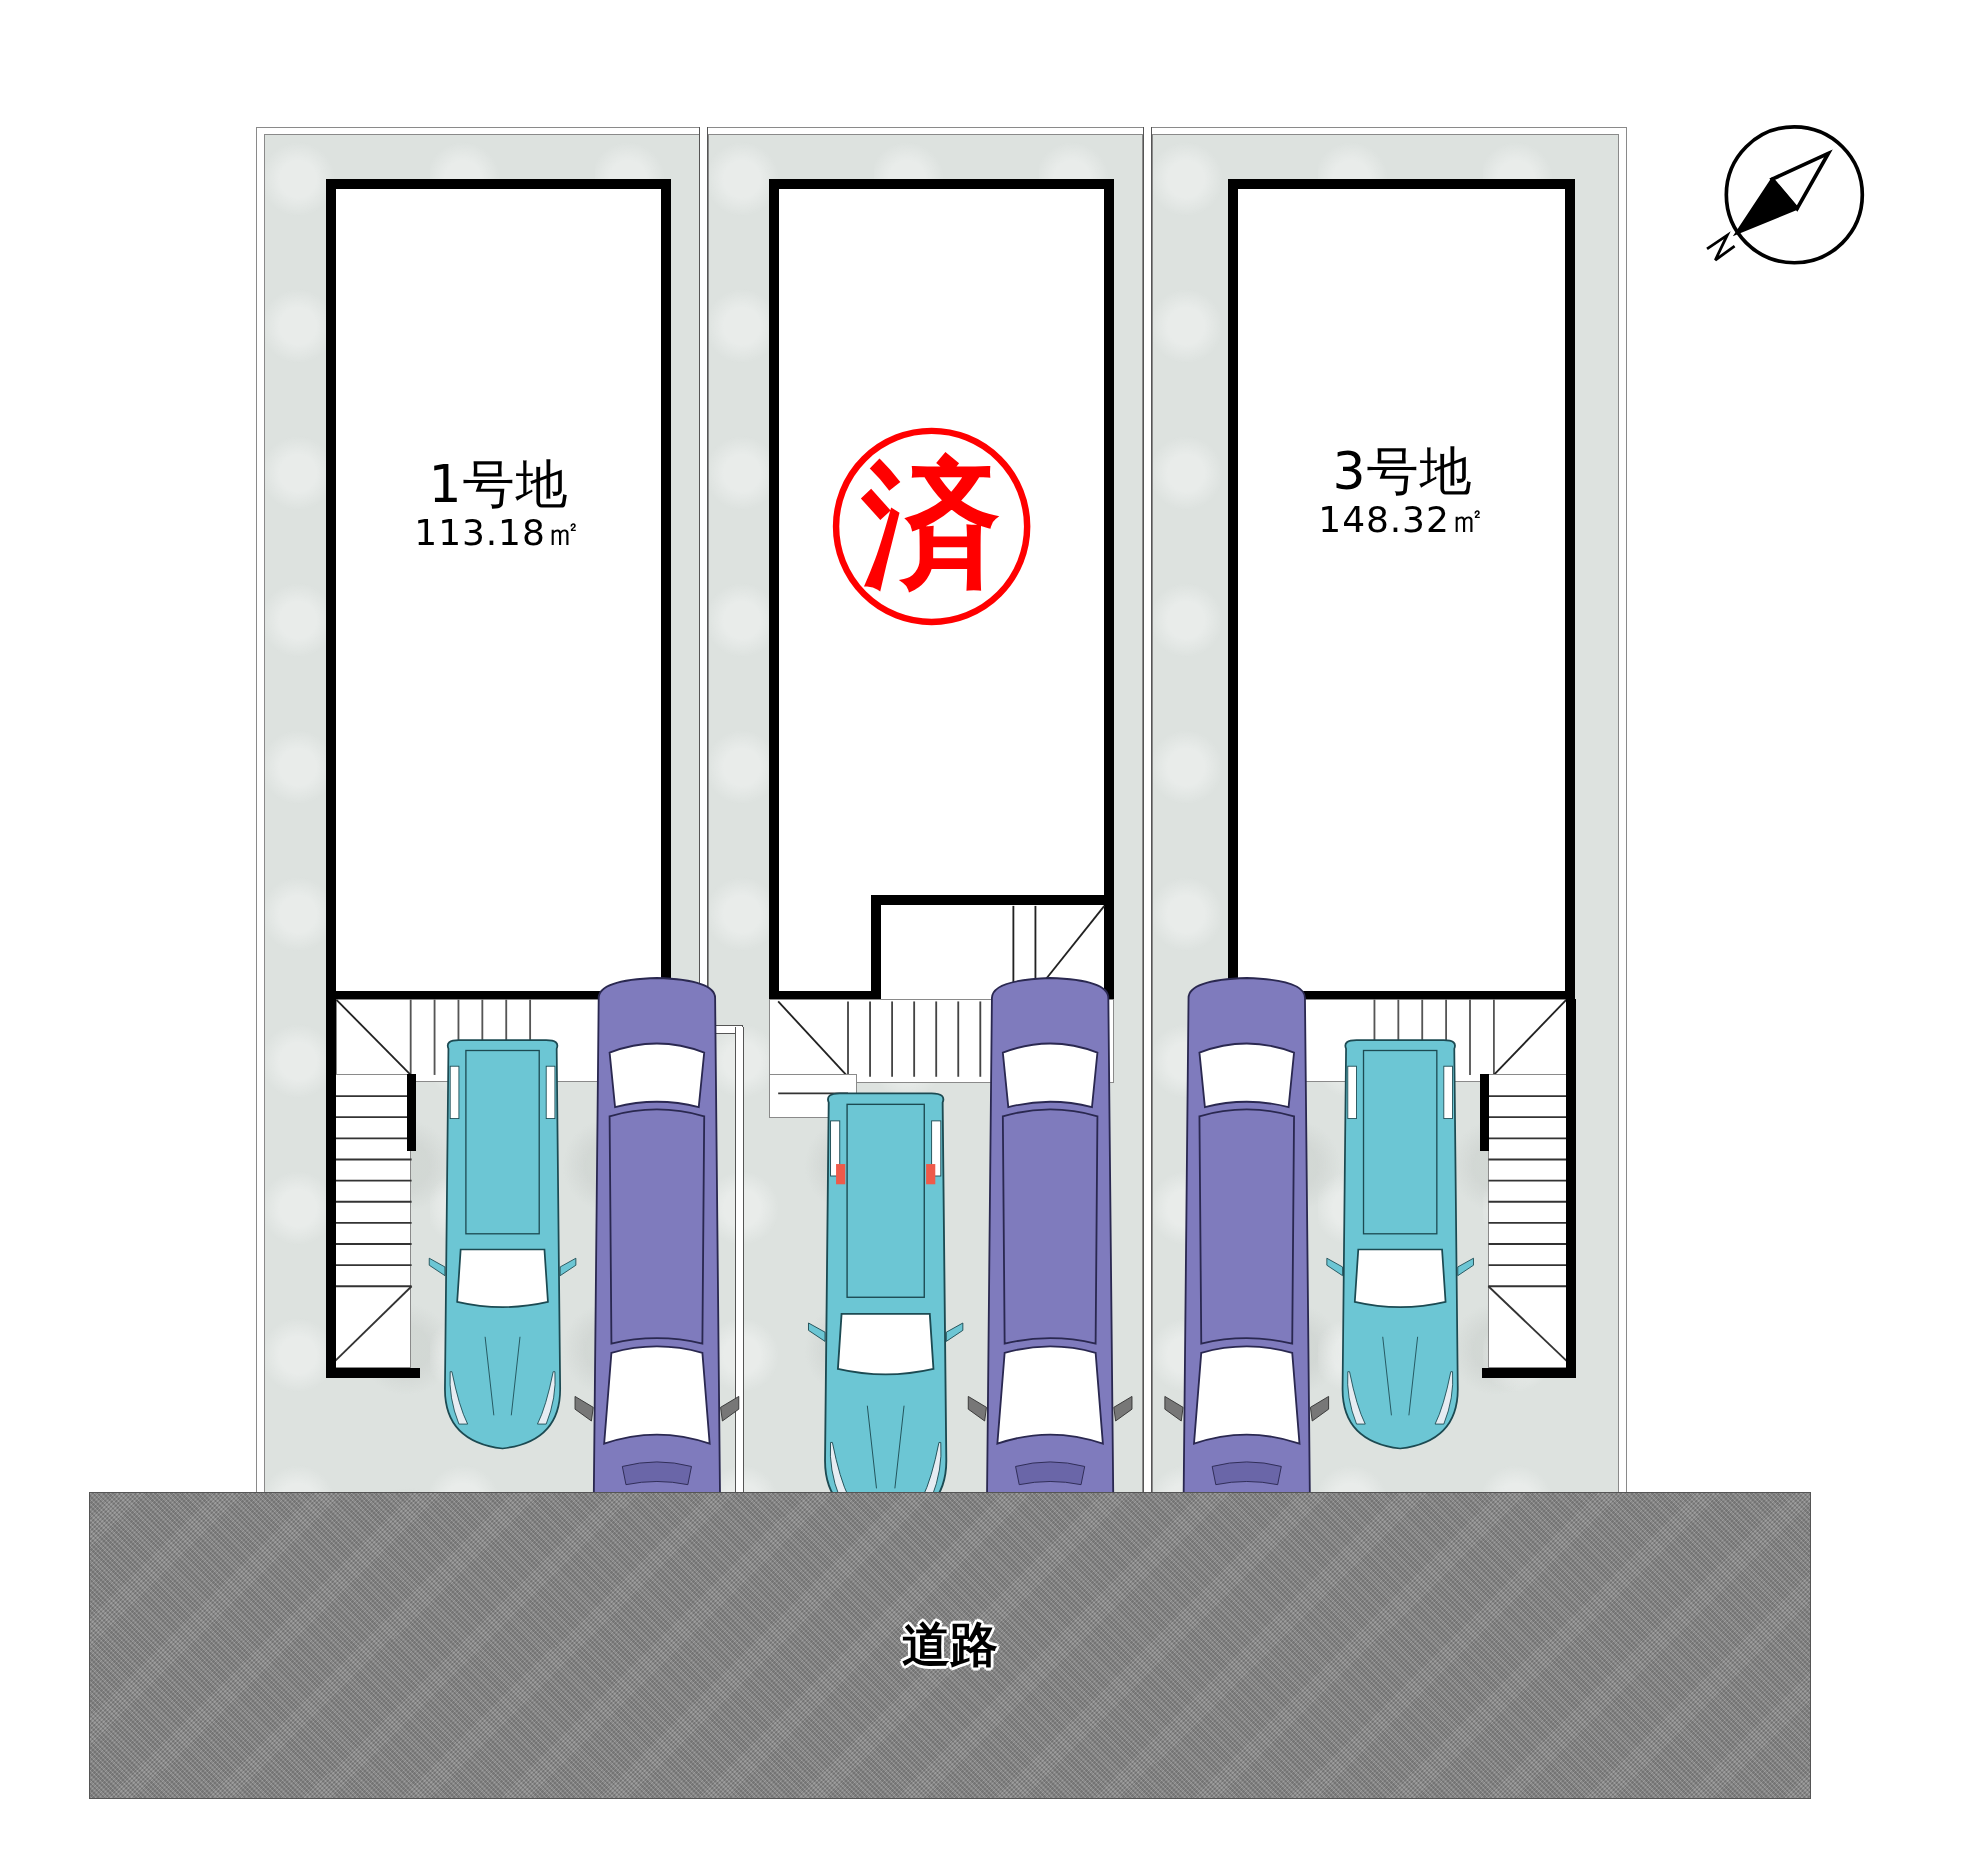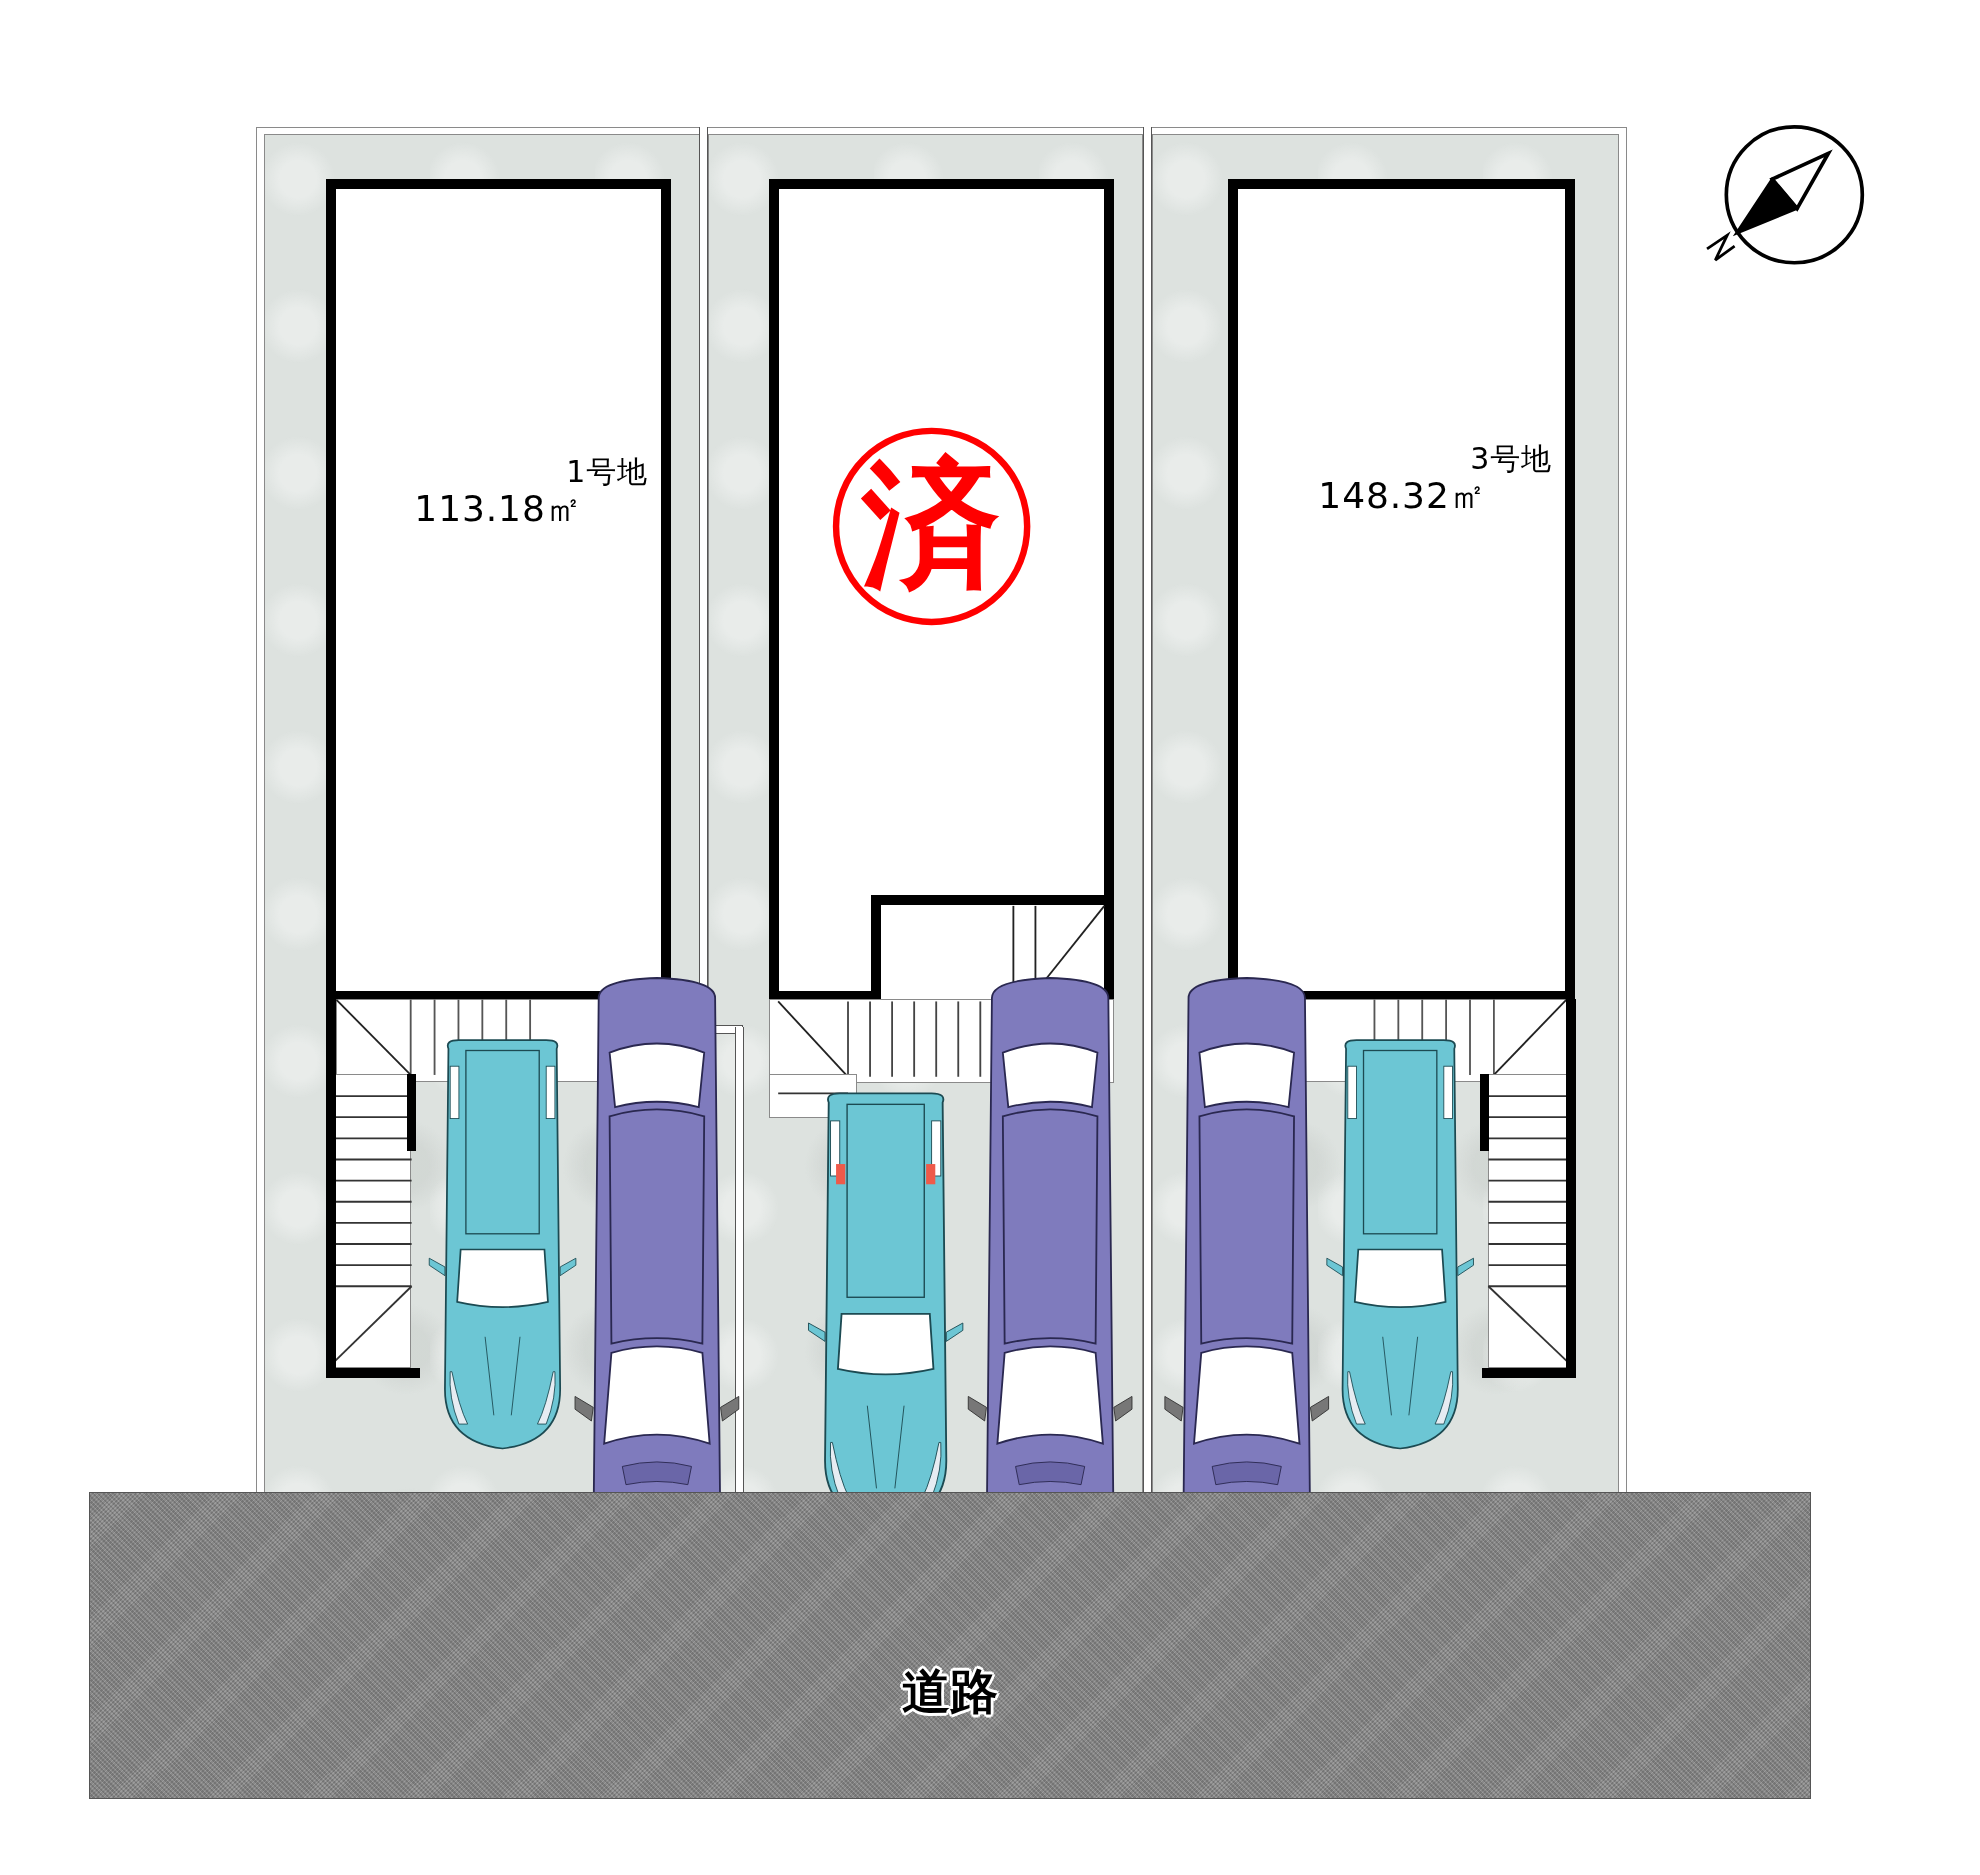--- a/index.html
+++ b/index.html
@@ -11,21 +11,21 @@
     background-image:
       radial-gradient(circle at 20% 30%, rgba(255,255,255,0.35) 0 18.4px, transparent 37px),
       radial-gradient(circle at 70% 60%, rgba(200,205,202,0.5) 0 23px, transparent 46px);
     background-size:165px 147px, 202px 184px;
     border:1.8px solid #8a8a8a; box-sizing:border-box; }
   .divider { background:#ffffff; border-left:1.8px solid #555; border-right:1.8px solid #555; box-sizing:border-box; }
   .building { background:#ffffff; border:10px solid #000; box-sizing:border-box; }
   .slab { background:#ffffff; border:1.8px solid #8a8a8a; box-sizing:border-box; }
   .blackbar { background:#000; }
   .plot-label { text-align:center; color:#000; line-height:1.12; }
-  .plot-label .num { font-size:30px; letter-spacing:0.9px;text-align:right; }
+  .plot-label .num { font-size:52px; letter-spacing:0.9px; }
   .plot-label .area { font-size:36px; letter-spacing:0.9px; }
   .road { background:#8c8c8c; border:1.8px solid #555;
     background-image:
       repeating-linear-gradient(45deg, rgba(255,255,255,0.08) 0 1.8px, rgba(0,0,0,0.08) 1.8px 3.7px),
       repeating-linear-gradient(-45deg, rgba(255,255,255,0.07) 0 0.9px, rgba(0,0,0,0.1) 0.9px 2.8px);
     box-sizing:border-box; }
   .road-label { font-size:48px; font-weight:bold; color:#000;
     text-shadow: 2.8px 0 #fff, -2.8px 0 #fff, 0 2.8px #fff, 0 -2.8px #fff, 1.8px 1.8px #fff, -1.8px -1.8px #fff, 1.8px -1.8px #fff, -1.8px 1.8px #fff; }
   svg { position:absolute; overflow:visible; }
 </style>
@@ -189,21 +189,21 @@
   <use href="#sedan-car" transform="translate(1143,1413) scale(0.99)"></use>
 
   <use href="#sedan-car" transform="translate(1357,1413) scale(0.99)"></use>
   <use href="#compact-car" transform="translate(1524,1360) scale(0.95)"></use>
 
   <rect x="910" y="1267" width="10" height="22" fill="#ee5a4a"></rect>
   <rect x="1008" y="1267" width="10" height="22" fill="#ee5a4a"></rect>
 </svg>
 
 <div class="abs road" style="left:89px;top:1492px;width:1722px;height:307px;"></div>
-<div class="abs road-label" style="left:858px;top:1613px;width:184px;text-align:center;margin-top:47px;">道路</div>
+<div class="abs road-label" style="left:858px;top:1613px;width:184px;text-align:center;">道路</div>
 
 <svg style="left:0;top:0;width:9.2px;height:9.2px;" viewBox="0 0 10 10" width="9.2" height="9.2">
   <circle cx="1953" cy="212" r="74" fill="#ffffff" stroke="#000" stroke-width="4"></circle>
   <polygon points="1990,167 1929,195 1956,227" fill="#ffffff" stroke="#000" stroke-width="4" stroke-linejoin="miter"></polygon>
   <polygon points="1929,195 1956,227 1890,254" fill="#000" stroke="#000" stroke-width="3"></polygon>
   <path d="M 1858 271 L 1880 256 L 1867 283 L 1888 268" fill="none" stroke="#000" stroke-width="3"></path>
 </svg>
 
 
 </body></html>

